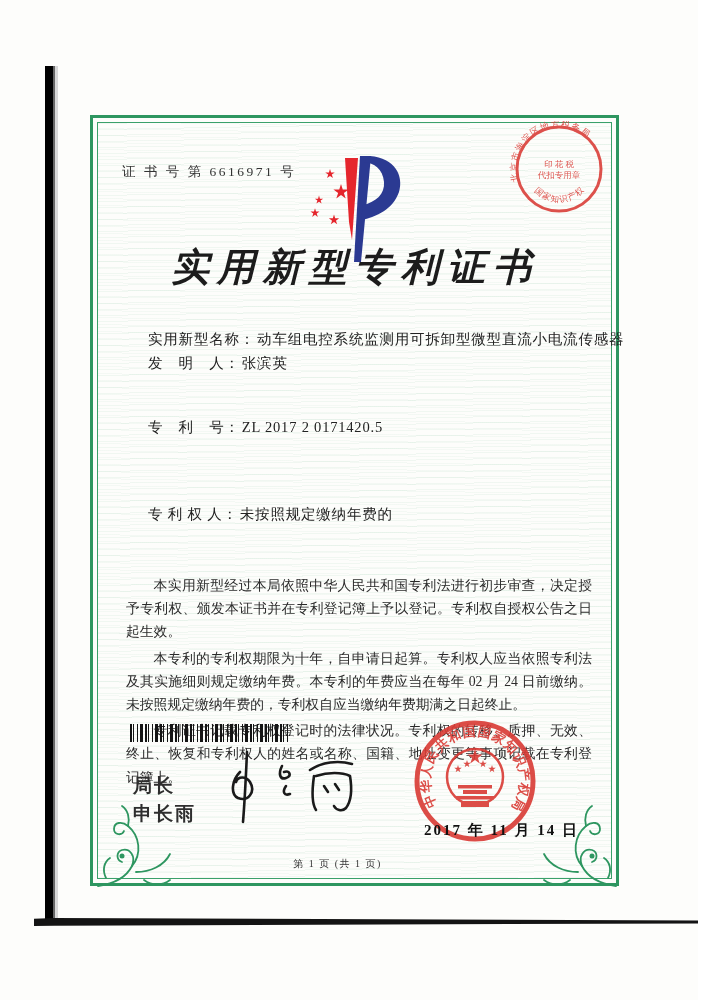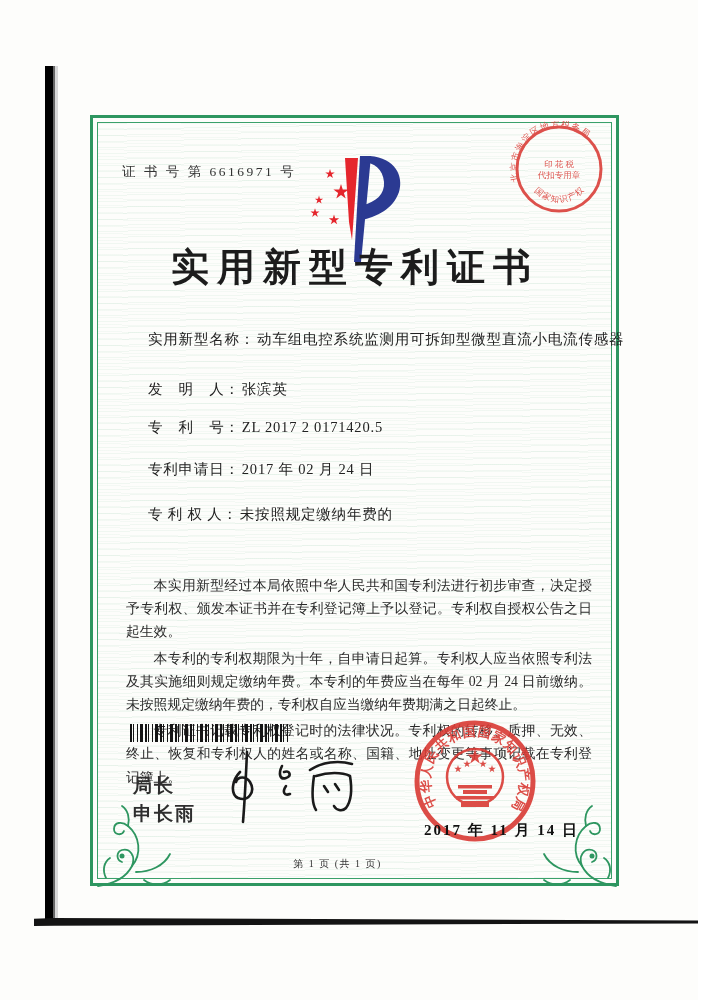--- a/index.html
+++ b/index.html
@@ -20,21 +20,21 @@
     background:
       repeating-linear-gradient(179deg, rgba(70,165,110,.07) 0 1px, rgba(255,255,255,0) 1px 6px),
       repeating-linear-gradient(181deg, rgba(70,165,110,.05) 0 1px, rgba(255,255,255,0) 1px 7px);}
   .corner-flourish{position:absolute;width:95px;height:100px;}
   .corner-bl{left:92px;top:792px;}
   .corner-br{left:527px;top:792px;transform:scaleX(-1);}
   
   .cert-no{position:absolute;left:122px;top:163px;font-size:13.5px;letter-spacing:2.5px;color:#333;}
   .logo{position:absolute;left:303px;top:150px;width:105px;height:118px;}
   .doc-title{position:absolute;left:100px;top:242px;width:510px;text-align:center;
-    font-size:38px;font-weight:700;letter-spacing:8px;color:#1c1c1c;}
+    font-size:38px;font-weight:700;letter-spacing:8px;color:#1c1c1c;font-style:italic;}
   
   .stamp-tr{position:absolute;left:509px;top:121px;width:100px;height:100px;opacity:.88;}
   .seal-br{position:absolute;left:412px;top:715px;width:132px;height:134px;opacity:.9;}
   .issue-date{position:absolute;left:424px;top:821px;font-size:15px;letter-spacing:2px;
     font-weight:600;color:#111;}
   
   .field-row{position:absolute;left:123px;width:480px;font-size:14.5px;letter-spacing:.8px;
     white-space:nowrap;color:#222;}
   .flabel{margin-right:2px;margin-left:25px;}
   
@@ -121,28 +121,25 @@
     <text font-size="8.5" fill="#d93a34" letter-spacing="1">
       <textPath href="#stamp-arc-bottom" startOffset="1">国家知识产权局</textPath>
     </text>
     <text x="50" y="46" text-anchor="middle" font-size="8.5" fill="#d93a34">印 花 税</text>
     <text x="50" y="57" text-anchor="middle" font-size="8.5" fill="#d93a34">代扣专用章</text>
   </svg>
 
   <div class="field-row" style="top:330px">
     <span class="flabel">实用新型名称：</span><span class="fvalue">动车组电控系统监测用可拆卸型微型直流小电流传感器</span>
   </div>
-  <div class="field-row" style="top:380px">
+  <div class="field-row" style="top:354px">
     <span class="flabel">发　明　人：</span><span class="fvalue">张滨英</span>
   </div>
   <div class="field-row" style="top:418px">
     <span class="flabel">专　利　号：</span><span class="fvalue">ZL 2017 2 0171420.5</span>
-  </div>
-  <div class="field-row" style="top:460px">
-    <span class="flabel">专利申请日：</span><span class="fvalue">2017 年 02 月 24 日</span>
   </div>
   <div class="field-row" style="top:505px">
     <span class="flabel">专 利 权 人：</span><span class="fvalue">未按照规定缴纳年费的</span>
   </div>
 
   <div class="body-text">
     <p>本实用新型经过本局依照中华人民共和国专利法进行初步审查，决定授予专利权、颁发本证书并在专利登记簿上予以登记。专利权自授权公告之日起生效。</p>
     <p>本专利的专利权期限为十年，自申请日起算。专利权人应当依照专利法及其实施细则规定缴纳年费。本专利的年费应当在每年 02 月 24 日前缴纳。未按照规定缴纳年费的，专利权自应当缴纳年费期满之日起终止。</p>
     <p>专利证书记载专利权登记时的法律状况。专利权的转移、质押、无效、终止、恢复和专利权人的姓名或名称、国籍、地址变更等事项记载在专利登记簿上。</p>
   </div>

